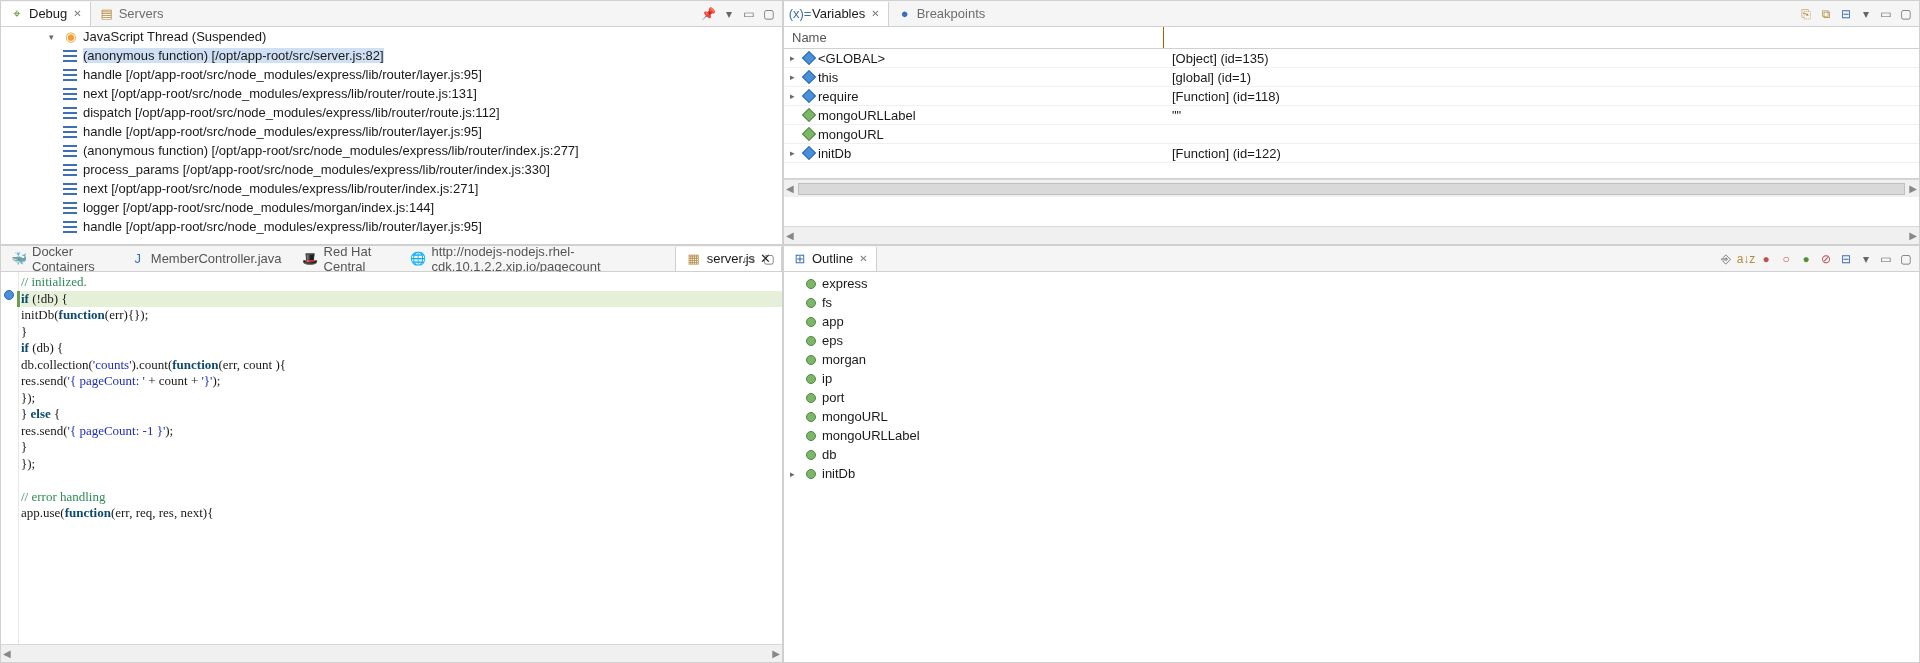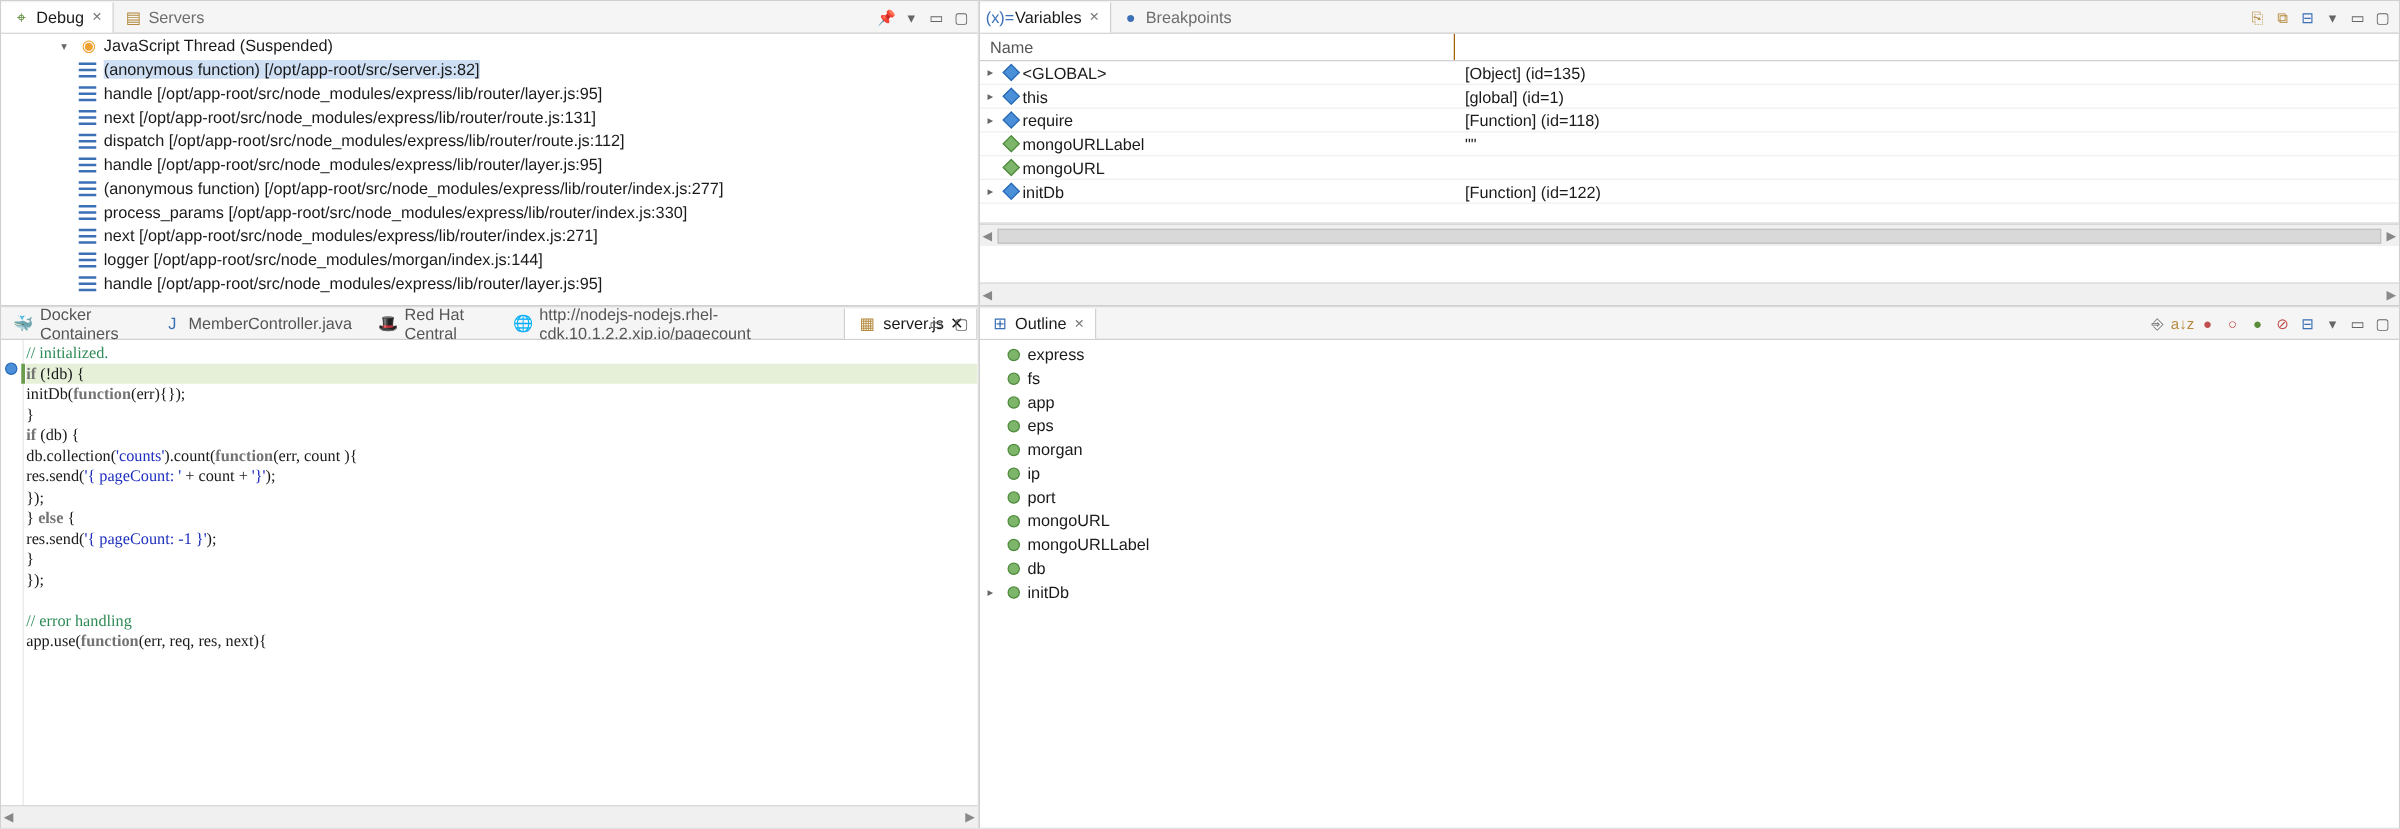--- a/index.html
+++ b/index.html
@@ -29,21 +29,21 @@
 .diamond.green{background:#7db66a;border-color:#4f8a3d}
 .var-val{padding-left:8px;display:flex;align-items:center}
 .hscroll{height:18px;background:#f0f0f0;border-top:1px solid #d8d8d8;display:flex;align-items:center;justify-content:space-between;padding:0 2px}
 .editor-tabs{display:flex;align-items:center;height:26px;background:#f5f5f5;border-bottom:1px solid #d0d0d0;position:relative}
 .etab{display:flex;align-items:center;gap:5px;padding:0 10px;height:24px;border-right:1px solid transparent;color:#555;cursor:pointer}
 .etab.active{background:#fff;border-right:1px solid #d0d0d0;border-left:1px solid #d0d0d0;color:#1a1a1a}
 .code{font-family:Liberation Serif, serif;font-size:13px;line-height:16.5px;padding:2px 0 2px 20px;position:relative}
 .gutter{position:absolute;left:0;top:0;bottom:0;width:18px;background:#fff;border-right:1px solid #e8e8e8}
 .bp{position:absolute;left:3px;width:10px;height:10px;border-radius:50%;background:#4a8fd8;border:1px solid #2b6bb5}
 .hl{background:#e6f0d8}
-.kw{color:#737373;font-weight:bold}
+.kw{color:#0c4a6e;font-weight:bold}
 .str{color:#1e2fbe}
 .cmt{color:#2e8b57}
 .outline-body{padding:2px 0}
 .ol-row{display:flex;align-items:center;height:19px;padding-left:18px;gap:6px}
 .ol-twist{width:10px;margin-left:-12px;font-size:9px;color:#666}
 .ball{width:10px;height:10px;border-radius:50%;display:inline-block;flex:none}
 .ball.g{background:#7db66a;border:1px solid #4f8a3d}
 .ic{display:inline-flex;align-items:center;justify-content:center;width:16px;height:16px}
 </style>
 </head>

